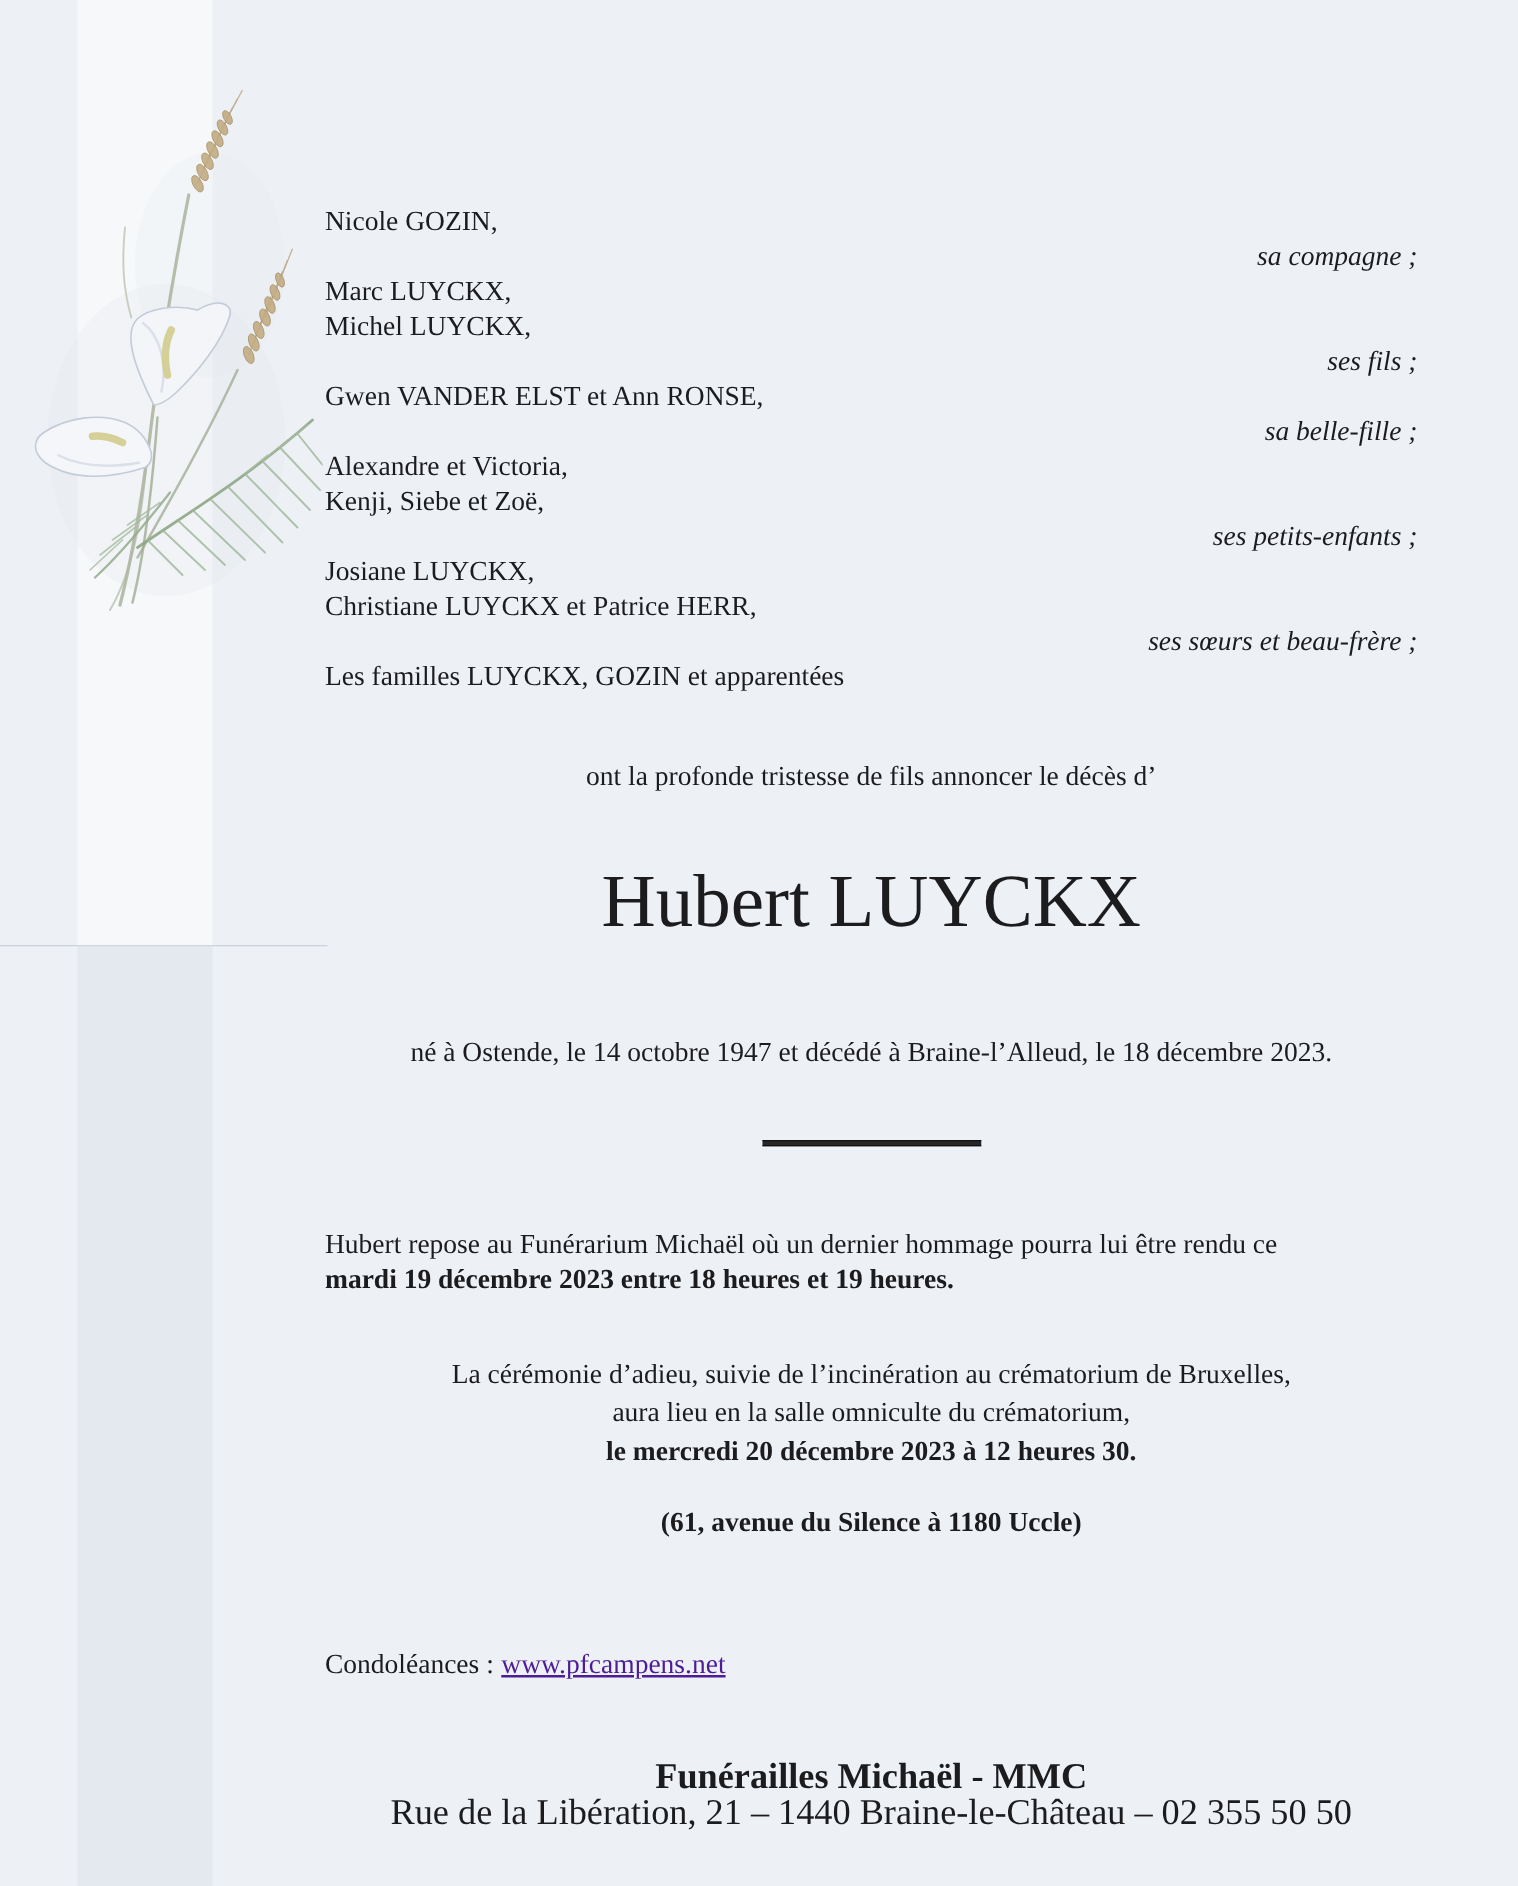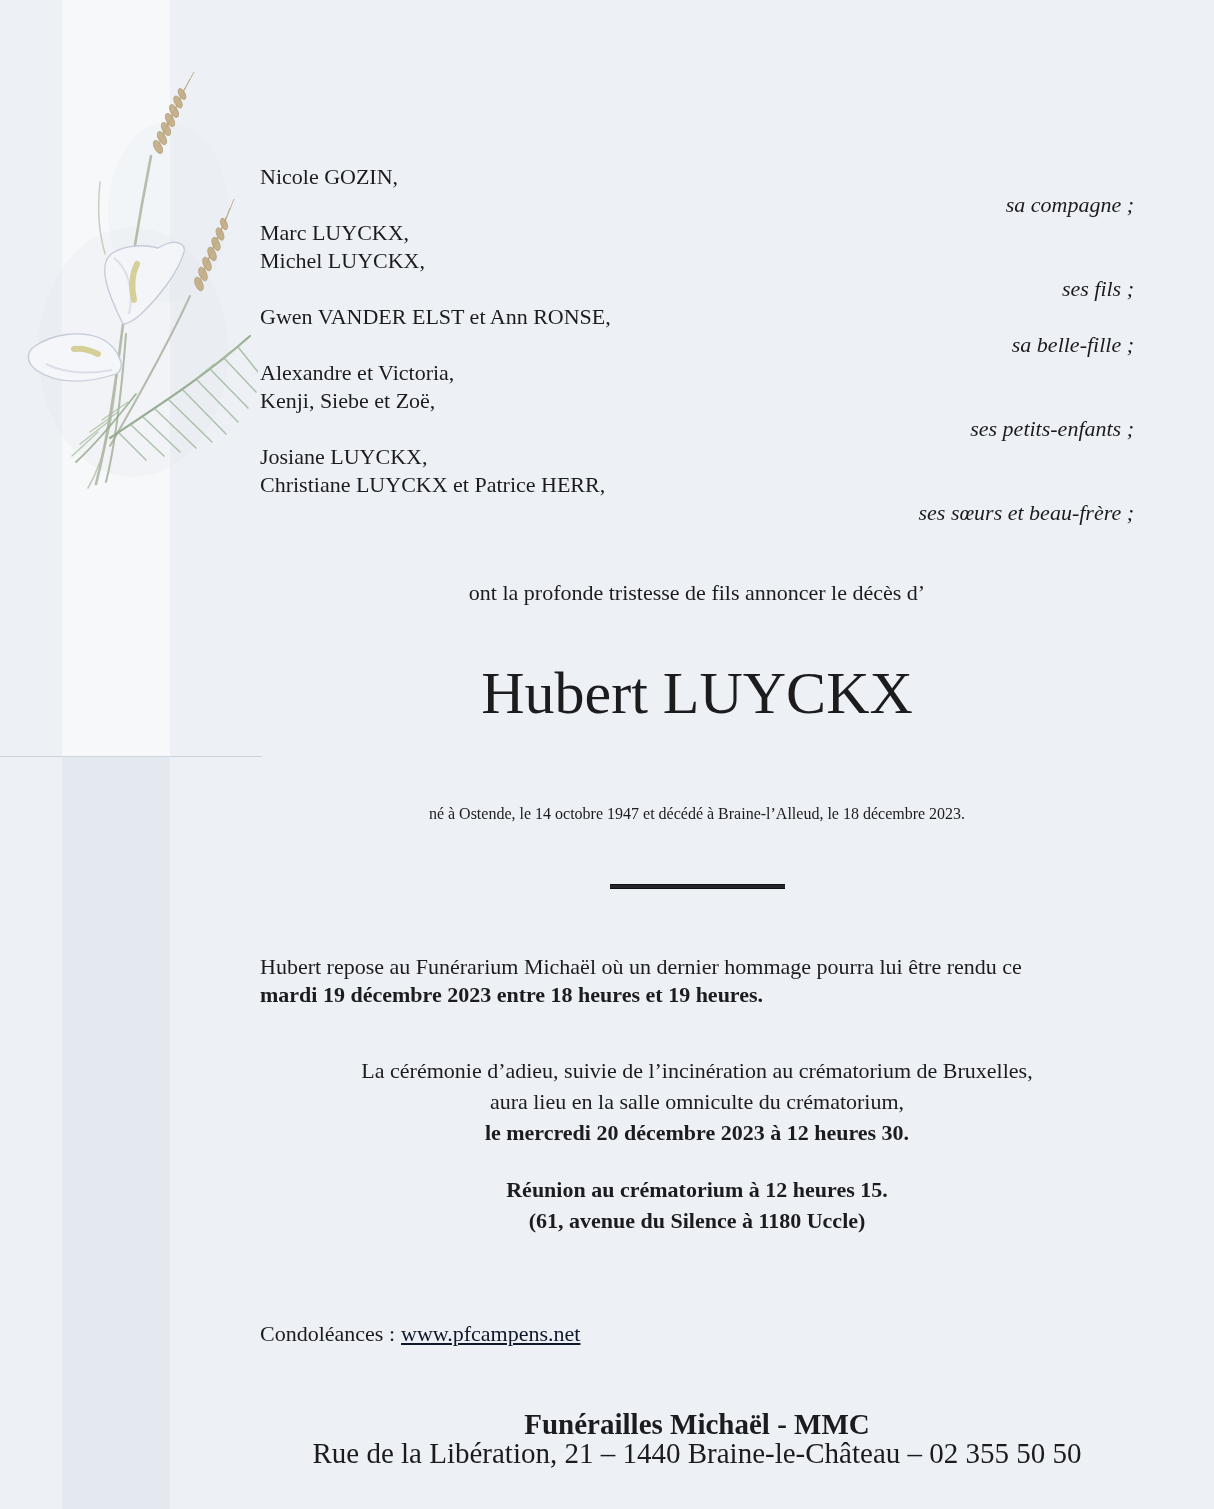--- a/index.html
+++ b/index.html
@@ -31,33 +31,33 @@
   }
   .content {
     position: absolute; left: 260px; top: 0; width: 874px;
   }
   .family { margin-top: 163px; font-size: 22px; line-height: 28px; }
   .family .ln { height: 28px; white-space: nowrap; }
   .family .names { text-align: left; }
   .family .relation { text-align: right; font-style: italic; }
   .announce { margin-top: 52px; text-align: center; font-size: 22px; line-height: 28px; }
   .title { margin-top: 55px; text-align: center; font-size: 60px; line-height: 62px; font-weight: normal; }
-  .lifedates { margin-top: 76px; text-align: center; font-size: 16px; line-height: 28px; }
+  .lifedates { margin-top: 76px; text-align: center; font-size: 22px; line-height: 28px; }
   .divider {
     margin: 56px auto 0 auto; width: 175px; height: 5px;
     background: #26262a; border-top: 1px solid #111; border-bottom: 1px solid #111;
     box-sizing: border-box;
   }
   .wake { margin-top: 64px; font-size: 22px; line-height: 28px; }
   .ceremony { margin-top: 46px; text-align: center; font-size: 22px; line-height: 31px; }
   .meeting { margin-top: 26px; text-align: center; font-size: 22px; line-height: 31px; font-weight: bold; }
   .bold { font-weight: bold; }
   .condolences { margin-top: 84px; text-align: left; font-size: 22px; line-height: 28px; }
   .condolences .lbl { margin-right: 6px; }
-  .condolences .url { text-decoration: underline; cursor: pointer; color: #0f172a; }
+  .condolences .url { text-decoration: underline; cursor: pointer; color: #4c1d95; }
   .footer { margin-top: 62px; text-align: center; font-size: 29px; line-height: 29px; }
   .footer .company { font-weight: bold; }
 </style>
 </head>
 <body>
 
 <div>
 
   <div class="band-top"></div>
   <div class="band-bottom"></div>
@@ -171,20 +171,21 @@
       <div class="ln names">Michel LUYCKX,</div>
       <div class="ln relation">ses fils ;</div>
       <div class="ln names">Gwen VANDER ELST et Ann RONSE,</div>
       <div class="ln relation">sa belle-fille ;</div>
       <div class="ln names">Alexandre et Victoria,</div>
       <div class="ln names">Kenji, Siebe et Zoë,</div>
       <div class="ln relation">ses petits-enfants ;</div>
       <div class="ln names">Josiane LUYCKX,</div>
       <div class="ln names">Christiane LUYCKX et Patrice HERR,</div>
       <div class="ln relation">ses sœurs et beau-frère ;</div>
+      <div class="ln names">Les familles LUYCKX, GOZIN et apparentées</div>
     </div>
 
     <div class="announce">ont la profonde tristesse de fils annoncer le décès d’</div>
 
     <div class="title">Hubert LUYCKX</div>
 
     <div class="lifedates">né à Ostende, le 14 octobre 1947 et décédé à Braine-l’Alleud, le 18 décembre 2023.</div>
 
     <div class="divider"></div>
 
@@ -193,21 +194,20 @@
       <div class="bold">mardi 19 décembre 2023 entre 18 heures et 19 heures.</div>
     </div>
 
     <div class="ceremony">
       <div>La cérémonie d’adieu, suivie de l’incinération au crématorium de Bruxelles,</div>
       <div>aura lieu en la salle omniculte du crématorium,</div>
       <div class="bold">le mercredi 20 décembre 2023 à 12 heures 30.</div>
     </div>
 
     <div class="meeting">
-      <div>Réunion au crématorium à 12 heures 15.</div>
       <div>(61, avenue du Silence à 1180 Uccle)</div>
     </div>
 
     <div class="condolences">
       <span class="lbl">Condoléances :</span><span class="url">www.pfcampens.net</span>
     </div>
 
     <div class="footer">
       <div class="company">Funérailles Michaël - MMC</div>
       <div>Rue de la Libération, 21 – 1440 Braine-le-Château – 02 355 50 50</div>

